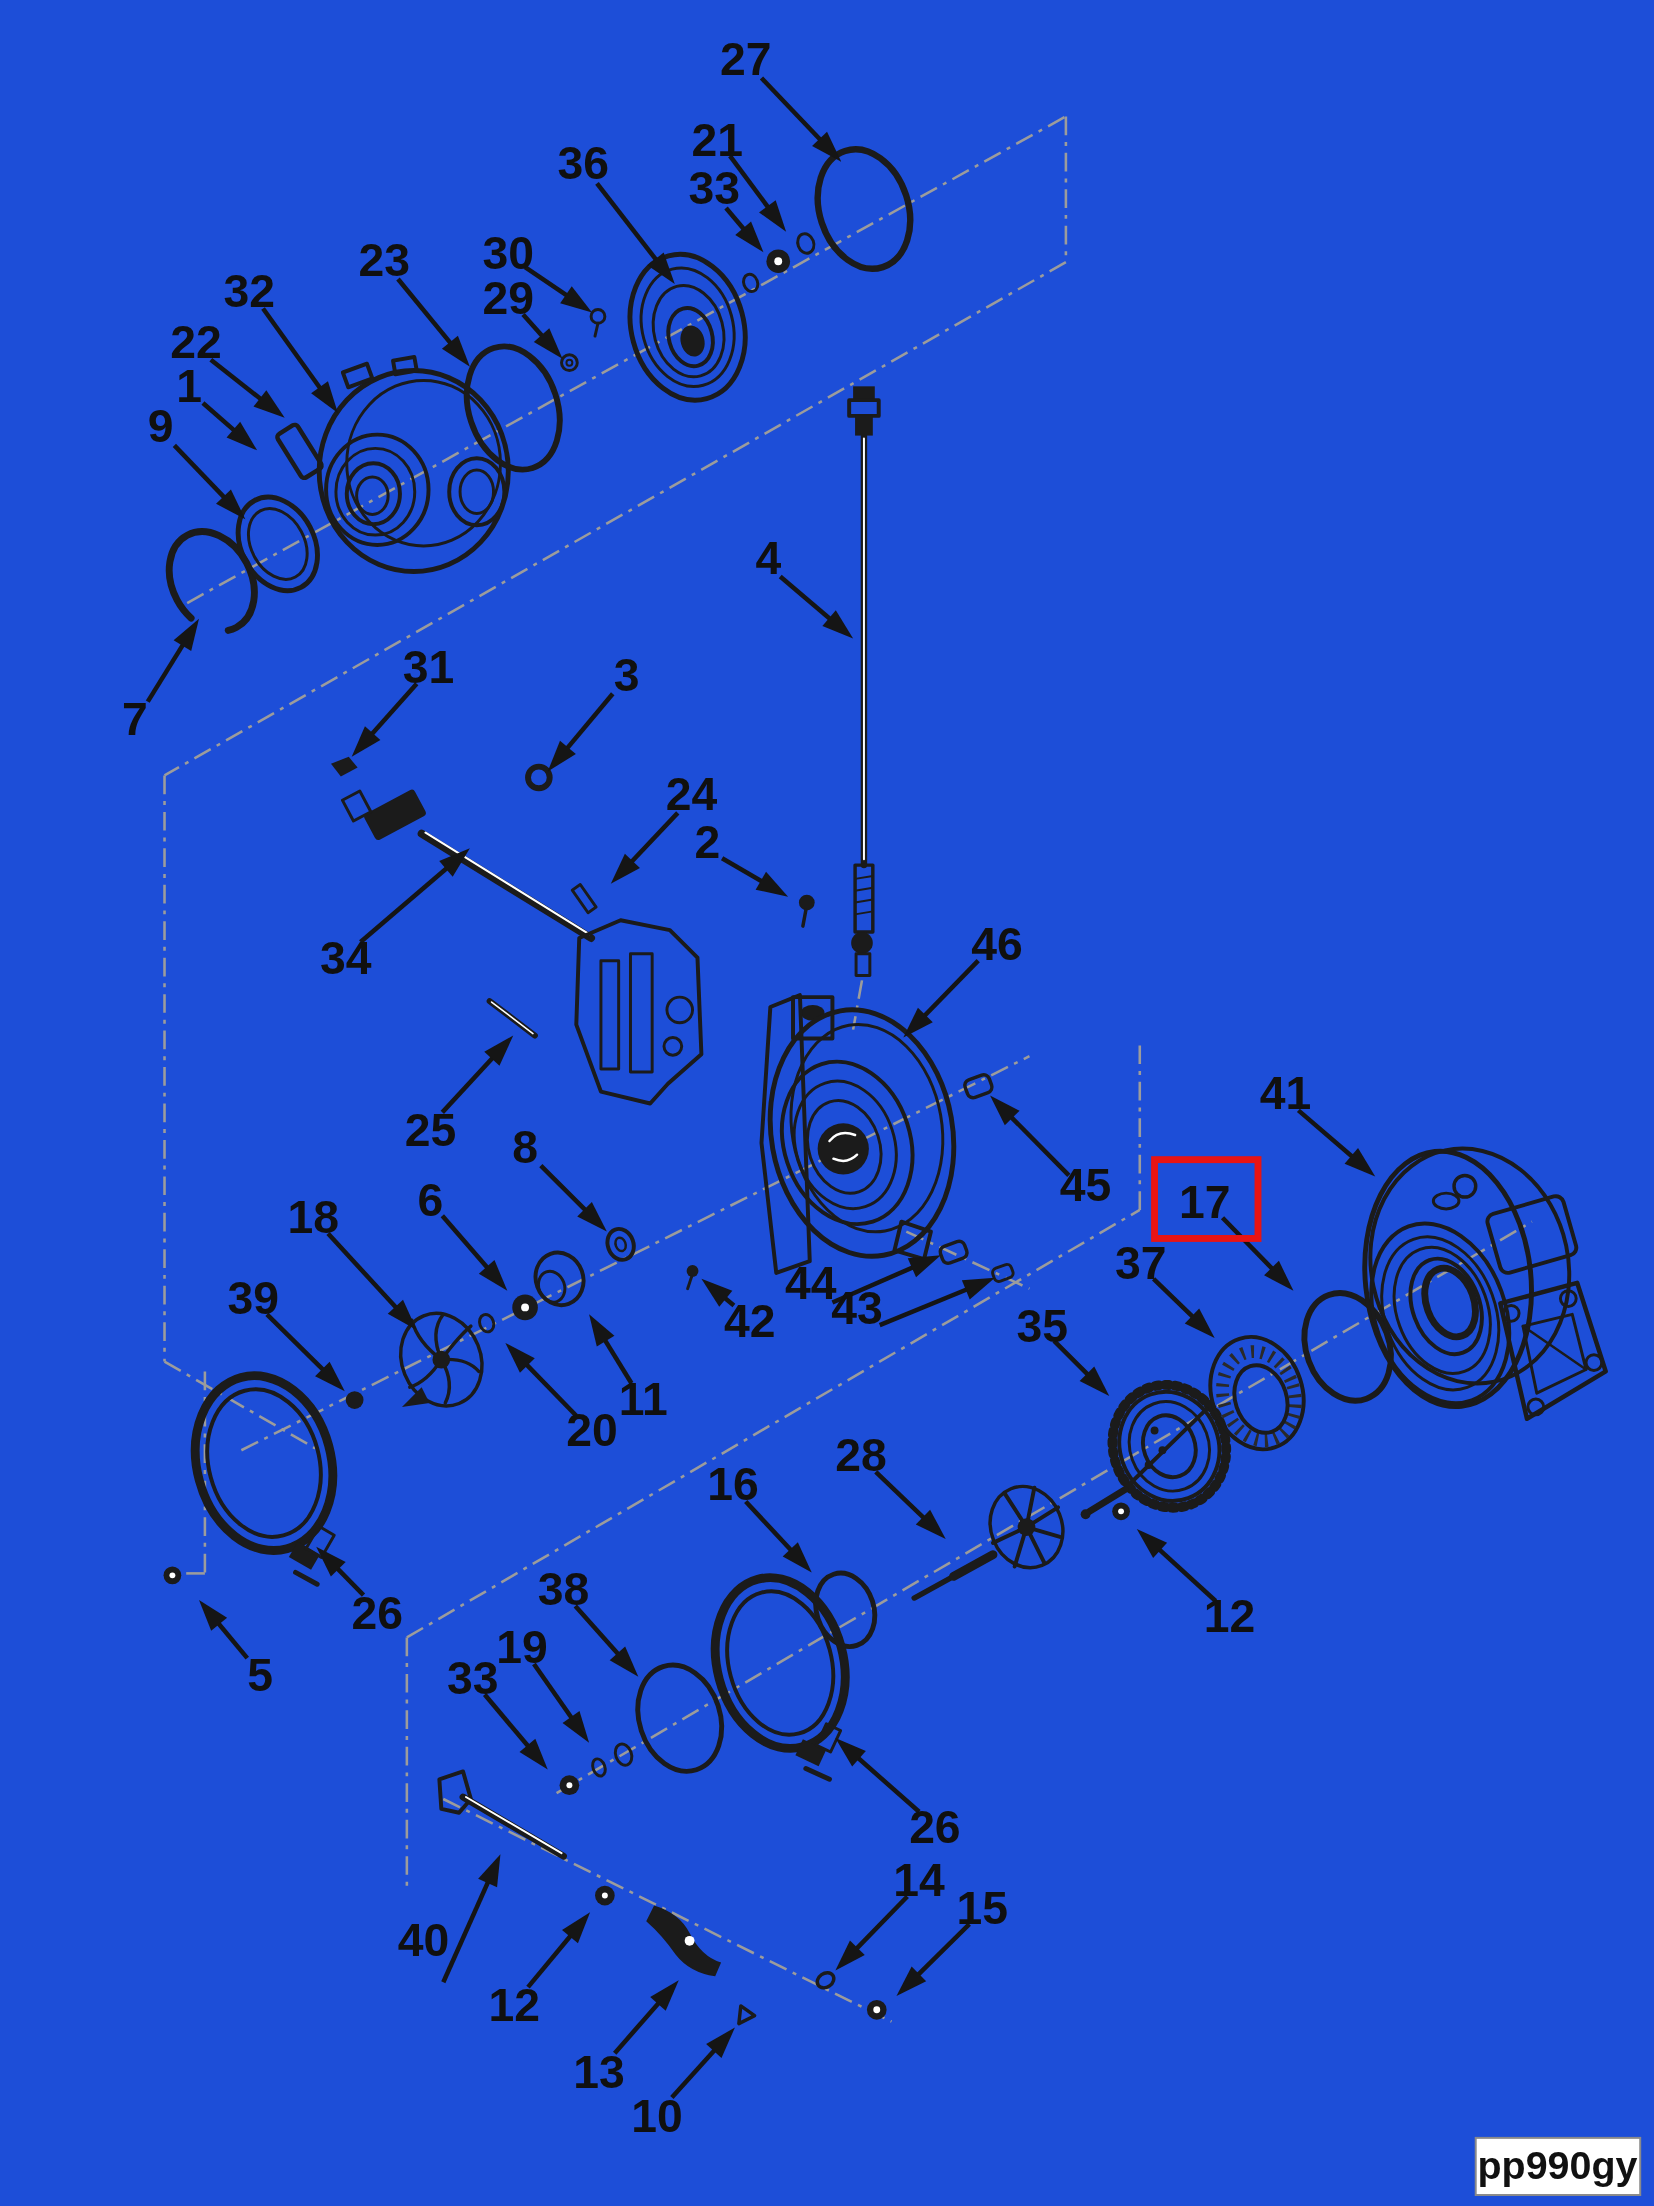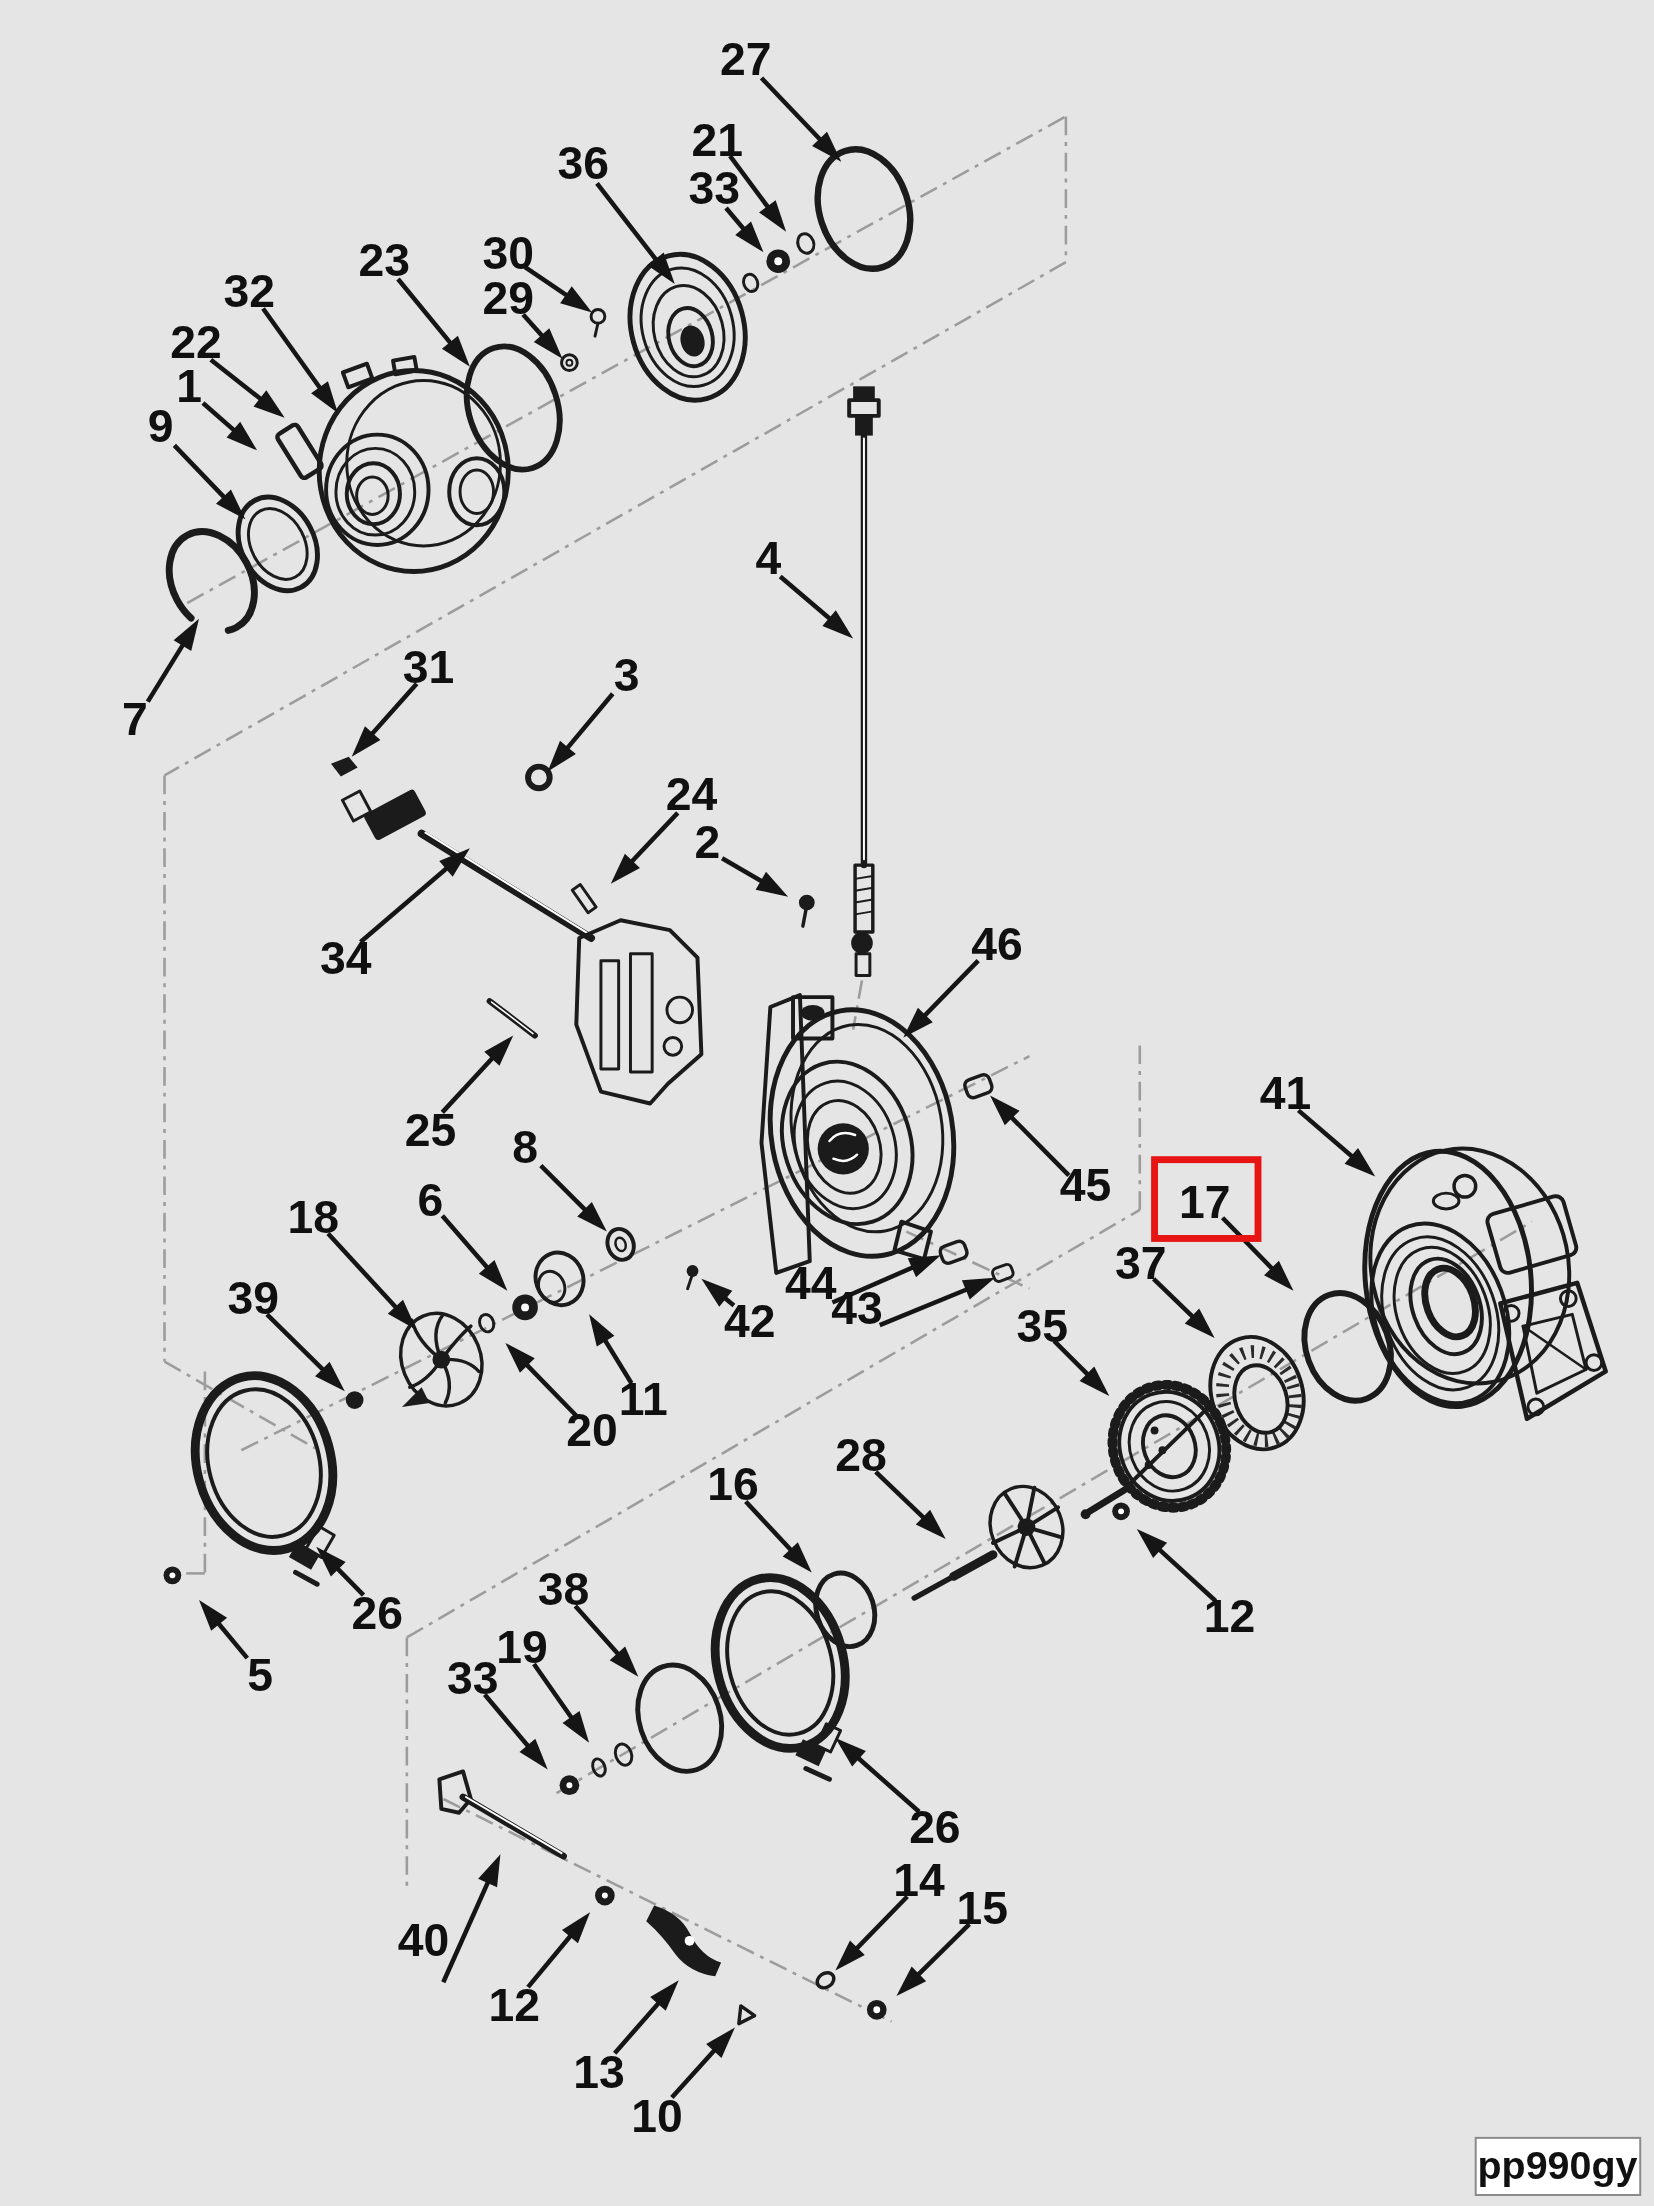--- a/index.html
+++ b/index.html
@@ -1,16 +1,16 @@
 <!DOCTYPE html>
 <html><head>
 <meta charset="utf-8">
 <style>
   html,body{margin:0;padding:0;background:#ffffff;}
-  .stage{position:relative;width:1655px;height:2207px;background:#e5e5e5;overflow:hidden;
+  .stage{position:relative;width:1655px;height:2207px;background:#1d4ed8;overflow:hidden;
          font-family:"Liberation Sans",sans-serif;}
   svg{display:block;}
   .lbl{font-family:"Liberation Sans",sans-serif;font-weight:700;font-size:47px;
        fill:#101010;text-anchor:middle;}
   .gline{stroke:#9c9c9c;stroke-width:2.6;stroke-dasharray:19 7 4 7;fill:none;}
   .aline{stroke:#151515;stroke-width:4.6;fill:none;}
   .ahead{fill:#151515;stroke:none;}
   .hl{fill:none;stroke:#e81414;stroke-width:7;}
   .pt{stroke:#1b1b1b;fill:none;stroke-linecap:round;stroke-linejoin:round;}
   .dk{fill:#1b1b1b;stroke:none;}

